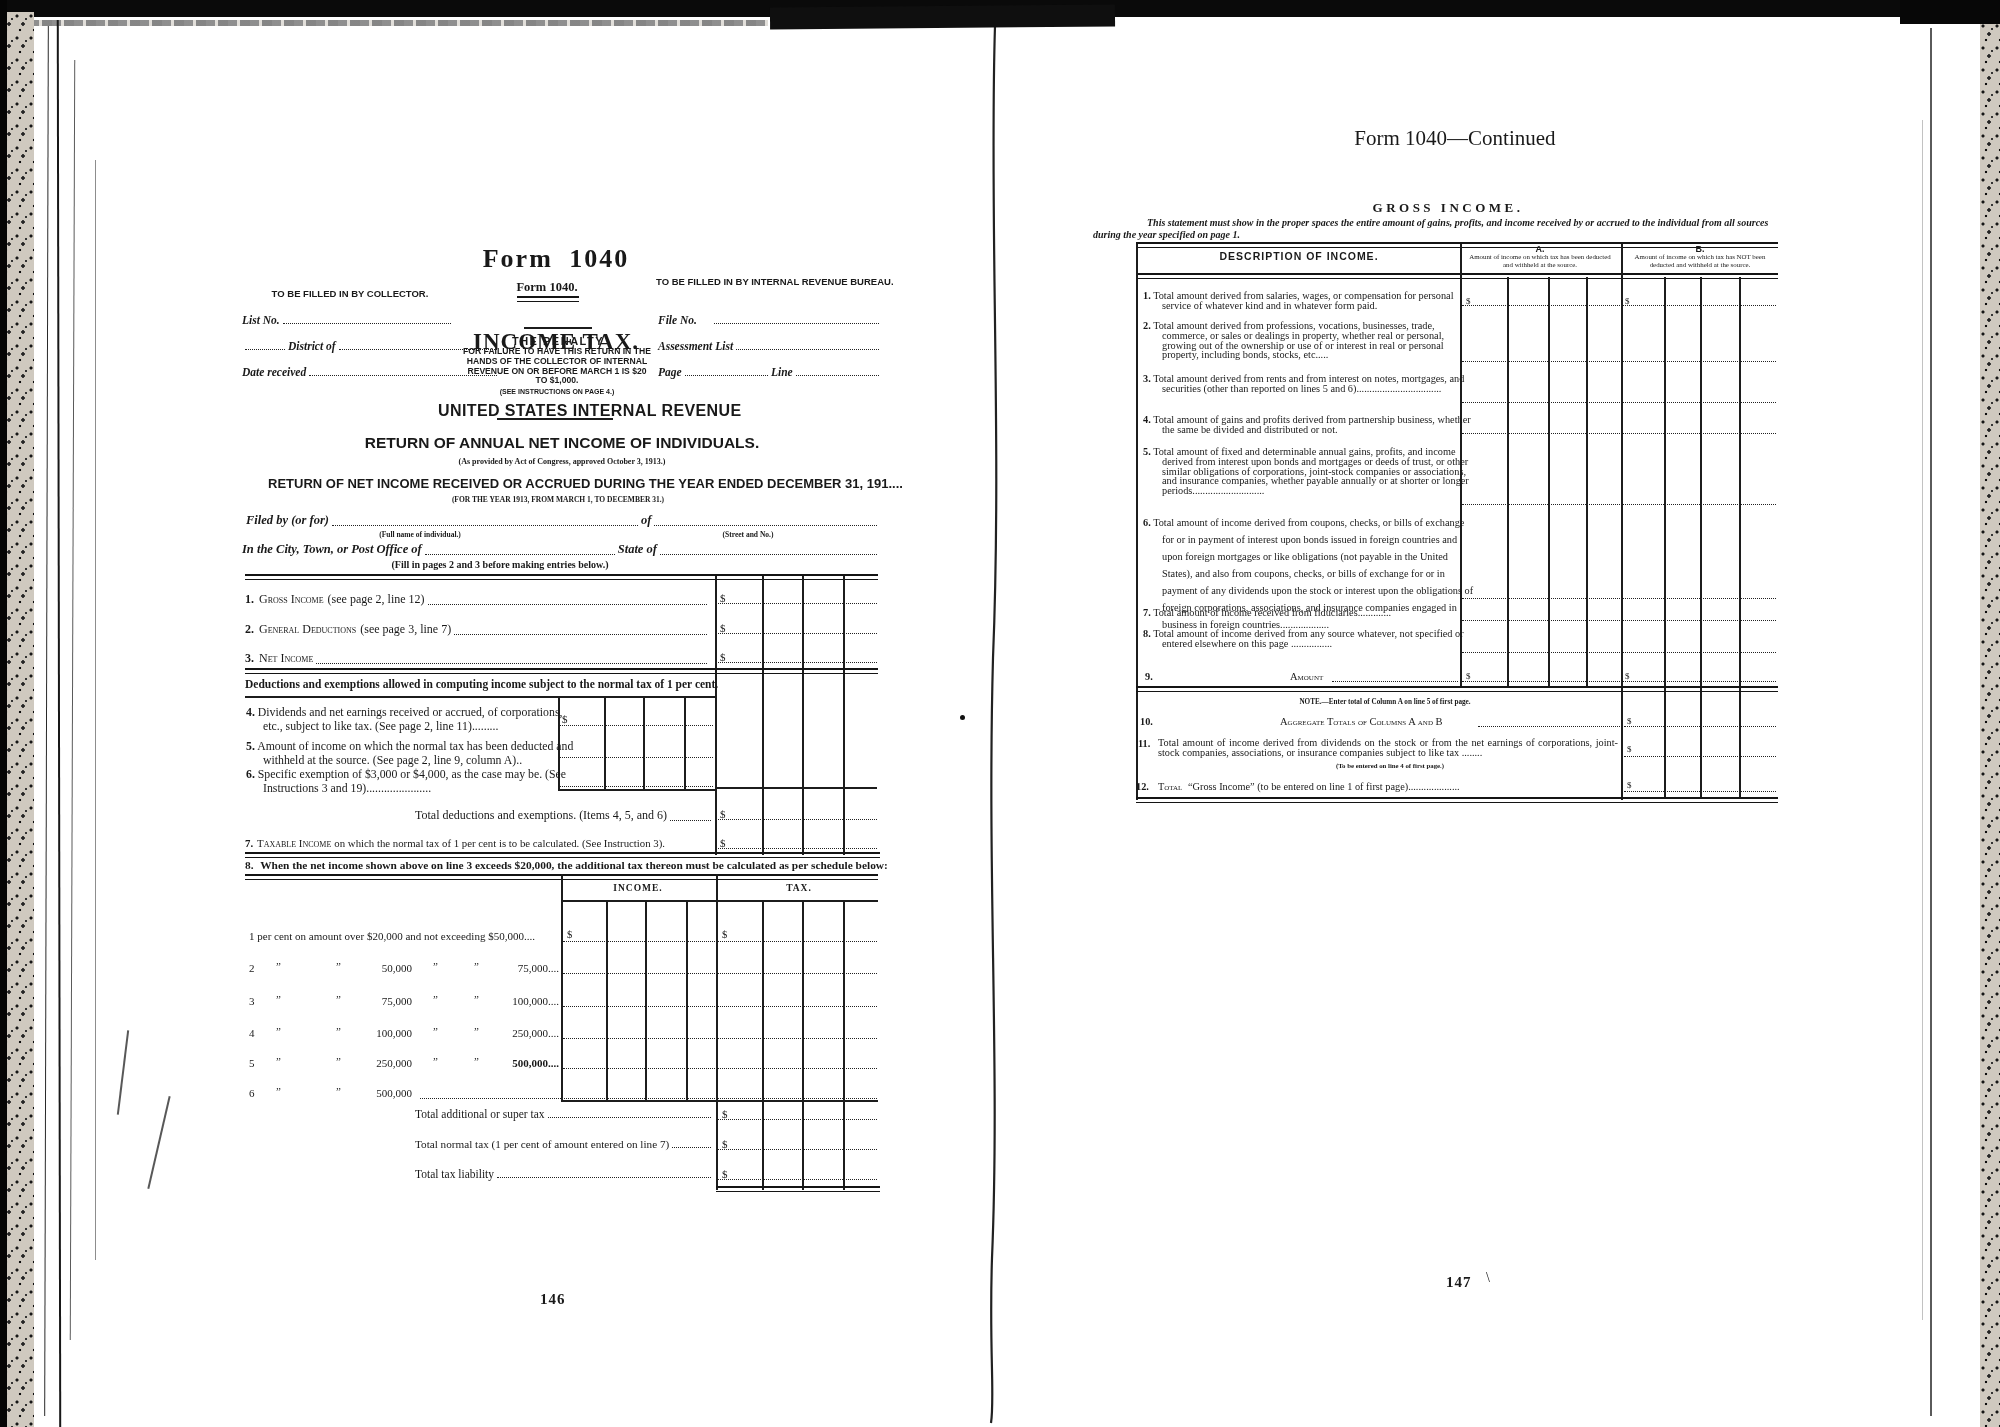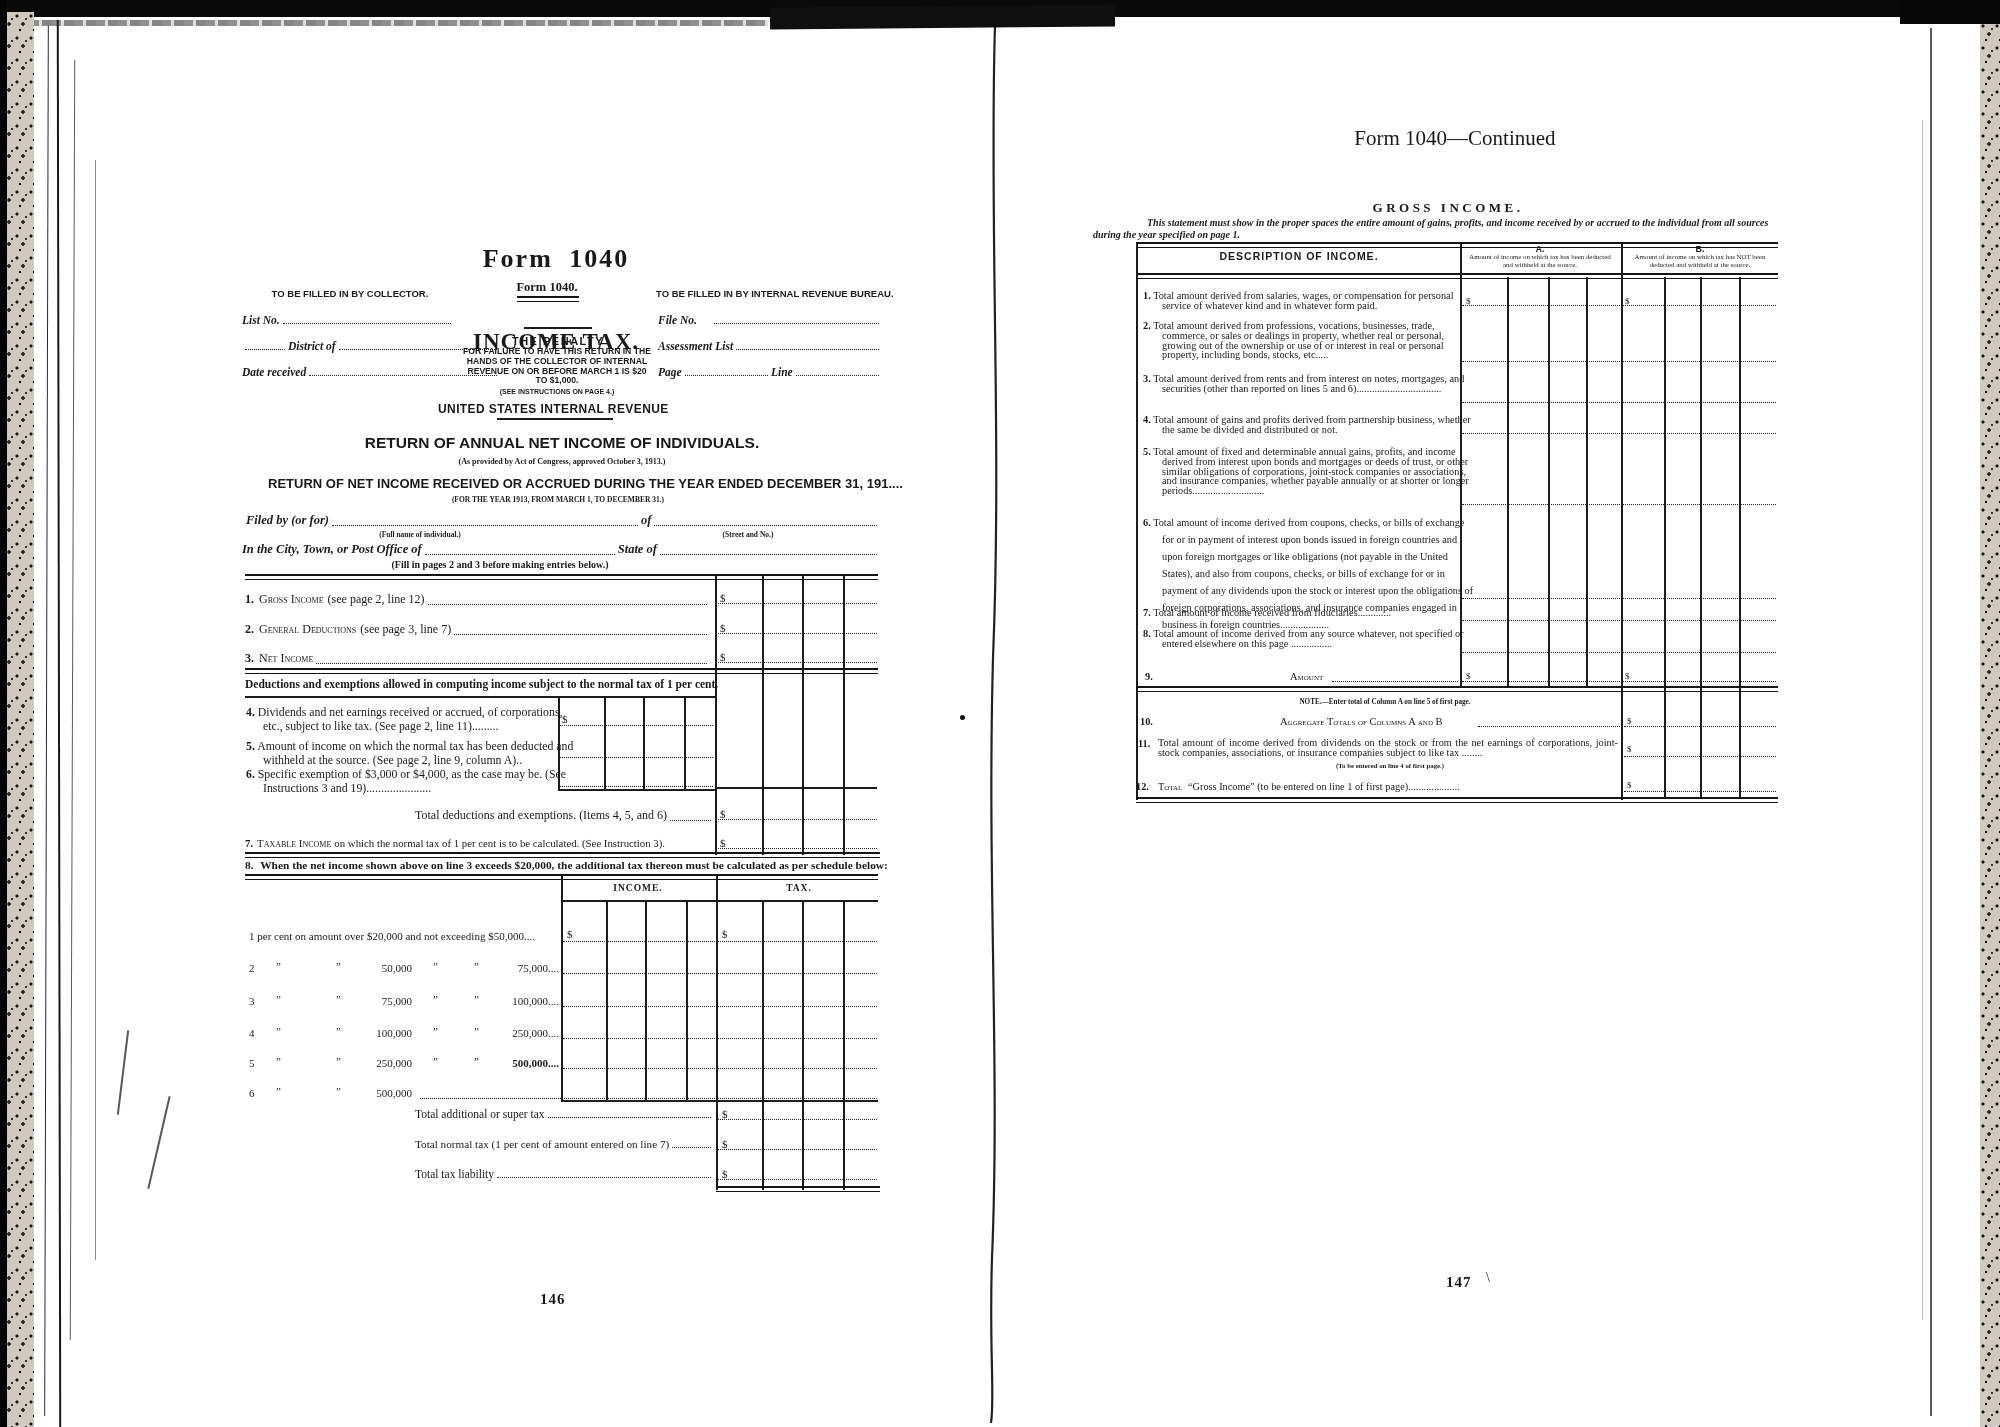--- a/index.html
+++ b/index.html
@@ -69,37 +69,37 @@
   </div>
 
   <div class="t b ctr" style="left:477px;top:280px;width:140px;font-size:12.5px;">Form 1040.</div>
   <div class="dbl" style="left:517px;top:296px;width:62px;"></div>
   <div class="t b ctr" style="left:466px;top:305px;width:180px;font-size:23px;letter-spacing:1px;margin-top:24px;">INCOME TAX.</div>
   <div class="hl" style="left:524px;top:327px;width:68px;height:2px;"></div>
   <div class="t san b ctr" style="left:476px;top:335px;width:164px;font-size:11px;letter-spacing:1.5px;">THE PENALTY</div>
   <div class="blk san b ctr" style="left:461px;top:347px;width:192px;font-size:8.6px;line-height:9.8px;">FOR FAILURE TO HAVE THIS RETURN IN THE HANDS OF THE COLLECTOR OF INTERNAL REVENUE ON OR BEFORE MARCH 1 IS $20 TO $1,000.</div>
   <div class="t san b ctr" style="left:471px;top:388px;width:172px;font-size:7px;">(SEE INSTRUCTIONS ON PAGE 4.)</div>
 
-  <div class="t san b ctr" style="left:656px;top:288px;width:192px;font-size:9.5px;">TO BE FILLED IN BY INTERNAL REVENUE BUREAU.</div>
+  <div class="t san b ctr" style="left:656px;top:276px;width:192px;font-size:9.5px;">TO BE FILLED IN BY INTERNAL REVENUE BUREAU.</div>
   <div class="fx" style="left:658px;top:314px;width:224px;gap:14px;">
     <span class="i b" style="font-size:11.5px;">File No.</span>
     <span class="lead"></span>
   </div>
   <div class="fx" style="left:658px;top:340px;width:224px;">
     <span class="i b" style="font-size:11.5px;">Assessment List</span>
     <span class="lead"></span>
   </div>
   <div class="fx" style="left:658px;top:366px;width:224px;">
     <span class="i b" style="font-size:11.5px;">Page</span>
     <span class="lead"></span>
     <span class="i b" style="font-size:11.5px;">Line</span>
     <span class="lead"></span>
   </div>
 
-  <div class="t san b ctr" style="left:438px;top:402px;width:230px;font-size:12px;letter-spacing:.4px;">UNITED STATES INTERNAL REVENUE</div>
+  <div class="t san b ctr" style="left:438px;top:402px;width:230px;font-size:16px;letter-spacing:.4px;">UNITED STATES INTERNAL REVENUE</div>
   <div class="hl" style="left:497px;top:418px;width:116px;height:2.4px;"></div>
   <div class="t san b ctr" style="left:352px;top:434px;width:420px;font-size:15.5px;">RETURN OF ANNUAL NET INCOME OF INDIVIDUALS.</div>
   <div class="t b ctr" style="left:412px;top:457px;width:300px;font-size:8px;">(As provided by Act of Congress, approved October 3, 1913.)</div>
   <div class="t san b ctr" style="left:268px;top:476px;width:580px;font-size:13px;">RETURN OF NET INCOME RECEIVED OR ACCRUED DURING THE YEAR ENDED DECEMBER 31, 191....</div>
   <div class="t b ctr" style="left:408px;top:495px;width:300px;font-size:7.5px;">(FOR THE YEAR 1913, FROM MARCH 1, TO DECEMBER 31.)</div>
 
   <div class="fx" style="left:246px;top:513px;width:634px;">
     <span class="i b" style="font-size:12.5px;">Filed by (or for)</span>
     <span class="lead" style="flex-grow:2.2;"></span>
     <span class="i b" style="font-size:12.5px;">of</span>

